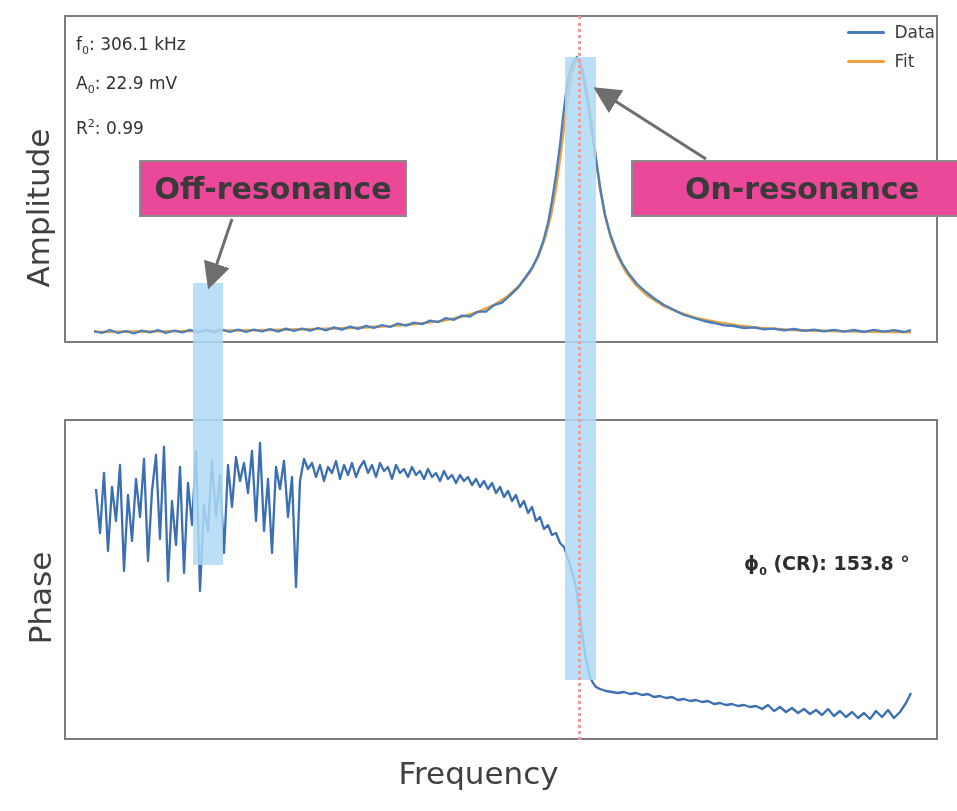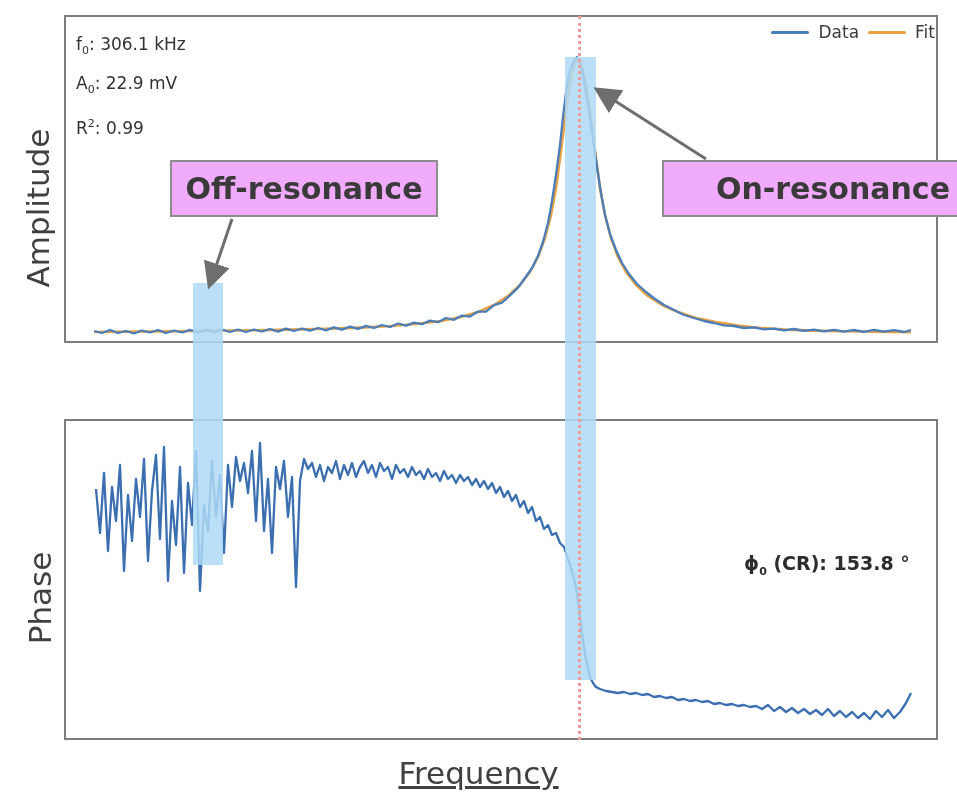--- a/index.html
+++ b/index.html
@@ -8,21 +8,21 @@
 
   .stage{position:absolute;left:0;top:0;width:957px;height:811px;}
 
   
   .ylabel{position:absolute;transform-origin:center center;
           transform:rotate(-90deg);white-space:nowrap;
           font-size:31px;color:#404040;font-weight:400;}
   #amp-label{left:-62px;top:190px;width:200px;text-align:center;}
   #phase-label{left:-60px;top:580px;width:200px;text-align:center;}
   .xlabel{position:absolute;left:0;top:755px;width:957px;text-align:center;
-          font-size:31px;color:#404040;text-decoration:underline;}
+          font-size:31px;color:#404040;}
 
   
   .frame{position:absolute;box-sizing:border-box;background:#fff;
          border:2px solid #7d7d7d;}
   #amp-frame{left:64px;top:15px;width:874px;height:328px;}
   #phase-frame{left:64px;top:419px;width:874px;height:321px;}
 
   svg.plot{position:absolute;left:0;top:0;overflow:visible;}
 
   
@@ -36,31 +36,31 @@
 
   
   #fitbox{position:absolute;left:76px;top:28px;font-size:17px;
           line-height:33px;color:#333;}
   #fitbox div{white-space:nowrap;}
   sub{font-size:11px;}
   sup{font-size:11px;}
 
   
   #legend{position:absolute;right:22px;top:22px;display:flex;
-          gap:9px;}
+          flex-direction:column;gap:9px;}
   .leg-row{display:flex;align-items:center;gap:9px;}
   .leg-line{display:block;width:38px;height:3px;border-radius:2px;}
   .leg-txt{font-size:17px;color:#3c3c3c;}
 
   
   .callout{position:absolute;box-sizing:border-box;
-           background:#f0abfc;border:2px solid #8c8c8c;
+           background:#ec4899;border:2px solid #8c8c8c;
            font-size:30px;font-weight:bold;color:#3a3a3a;
            display:flex;align-items:center;justify-content:center;
-           padding:16px 14px;white-space:nowrap;margin-left:31px;}
+           padding:16px 14px;white-space:nowrap;}
   #callout-off{left:139px;top:160px;width:268px;height:57px;}
   #callout-on{left:631px;top:160px;width:342px;height:57px;}
 
   
   #phi-note{position:absolute;left:744px;top:552px;font-size:19px;
             font-weight:bold;color:#2d2d2d;white-space:nowrap;}
 
   .arrow-layer{position:absolute;left:0;top:0;width:957px;height:811px;
                pointer-events:none;}
 </style>

